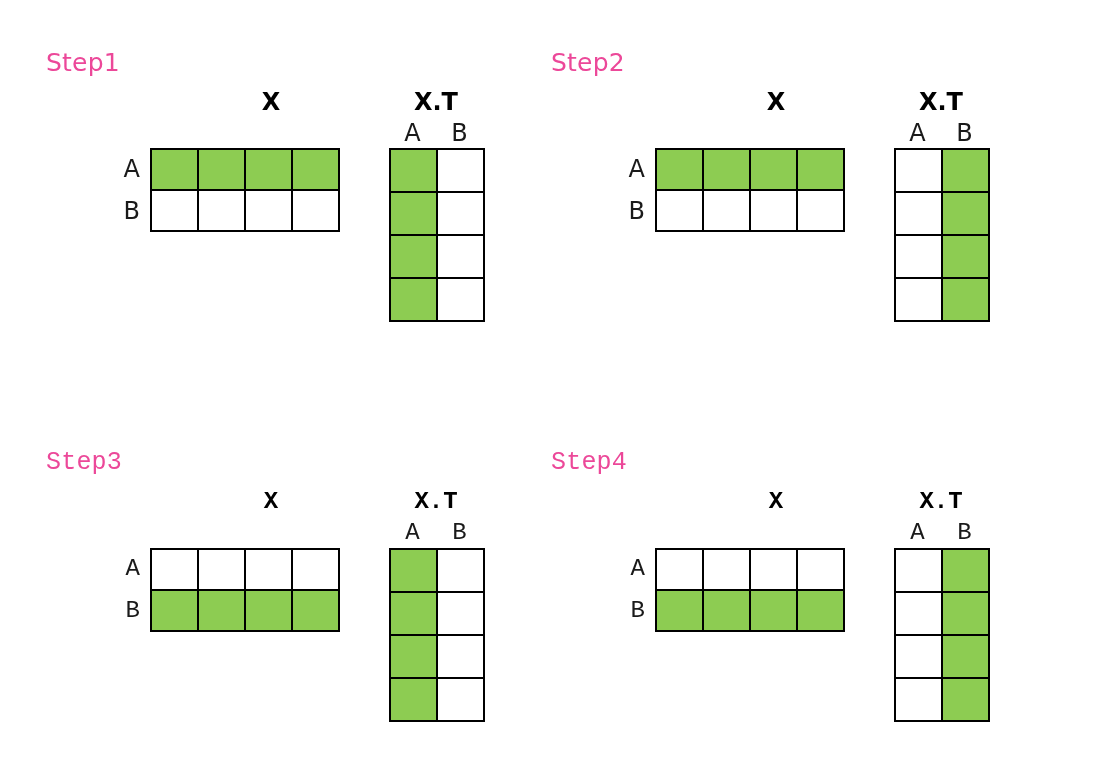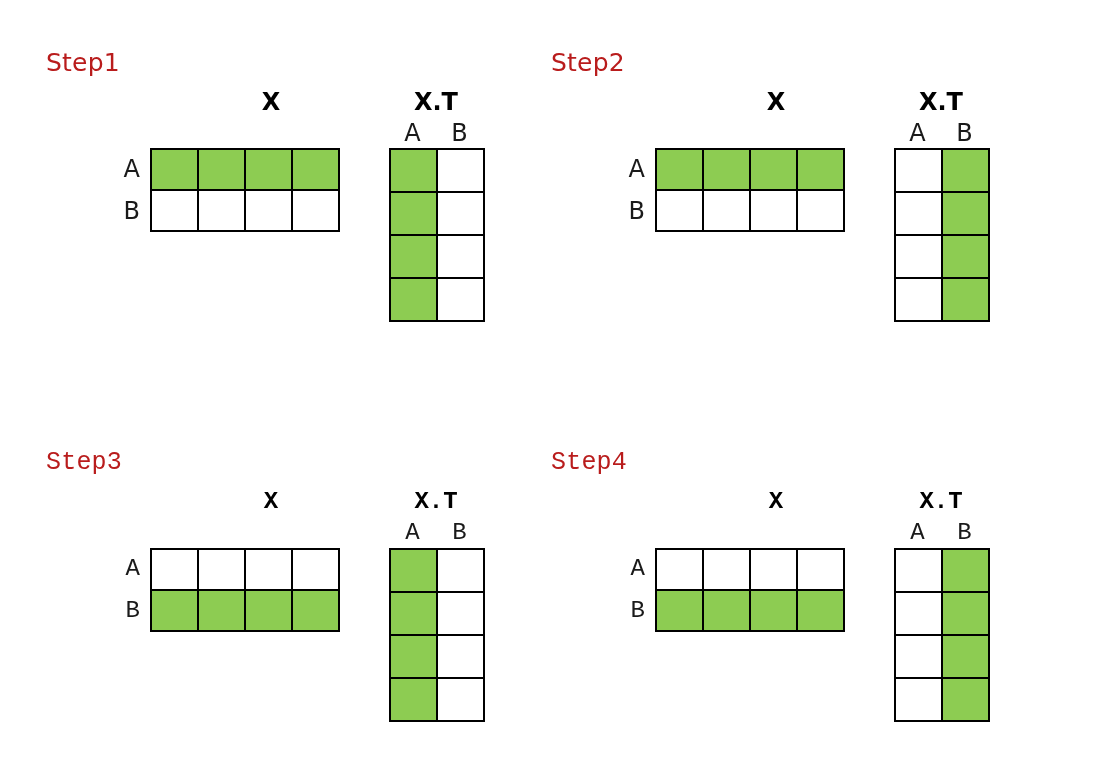--- a/index.html
+++ b/index.html
@@ -34,21 +34,21 @@
   .panel.c1 { left: 551px; }
   .panel.r0 { top: 48px; }
   .panel.r1 { top: 448px; font-family: Liberation Mono, monospace; }
 
   .step-label {
     position: absolute;
     left: 0;
     top: 0;
     font-size: 25px;
     font-weight: 400;
-    color: #b91c1c;
+    color: #ec4899;
     letter-spacing: 0.2px;
     white-space: nowrap;
   }
 
   
   .x-block {
     position: absolute;
     left: 66px;
     top: 42px;
   }

